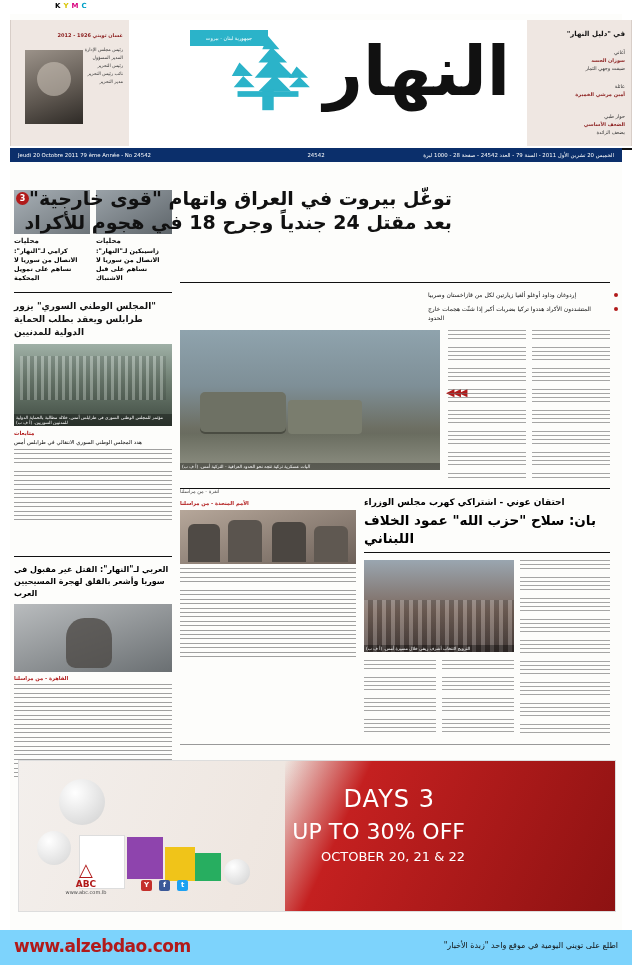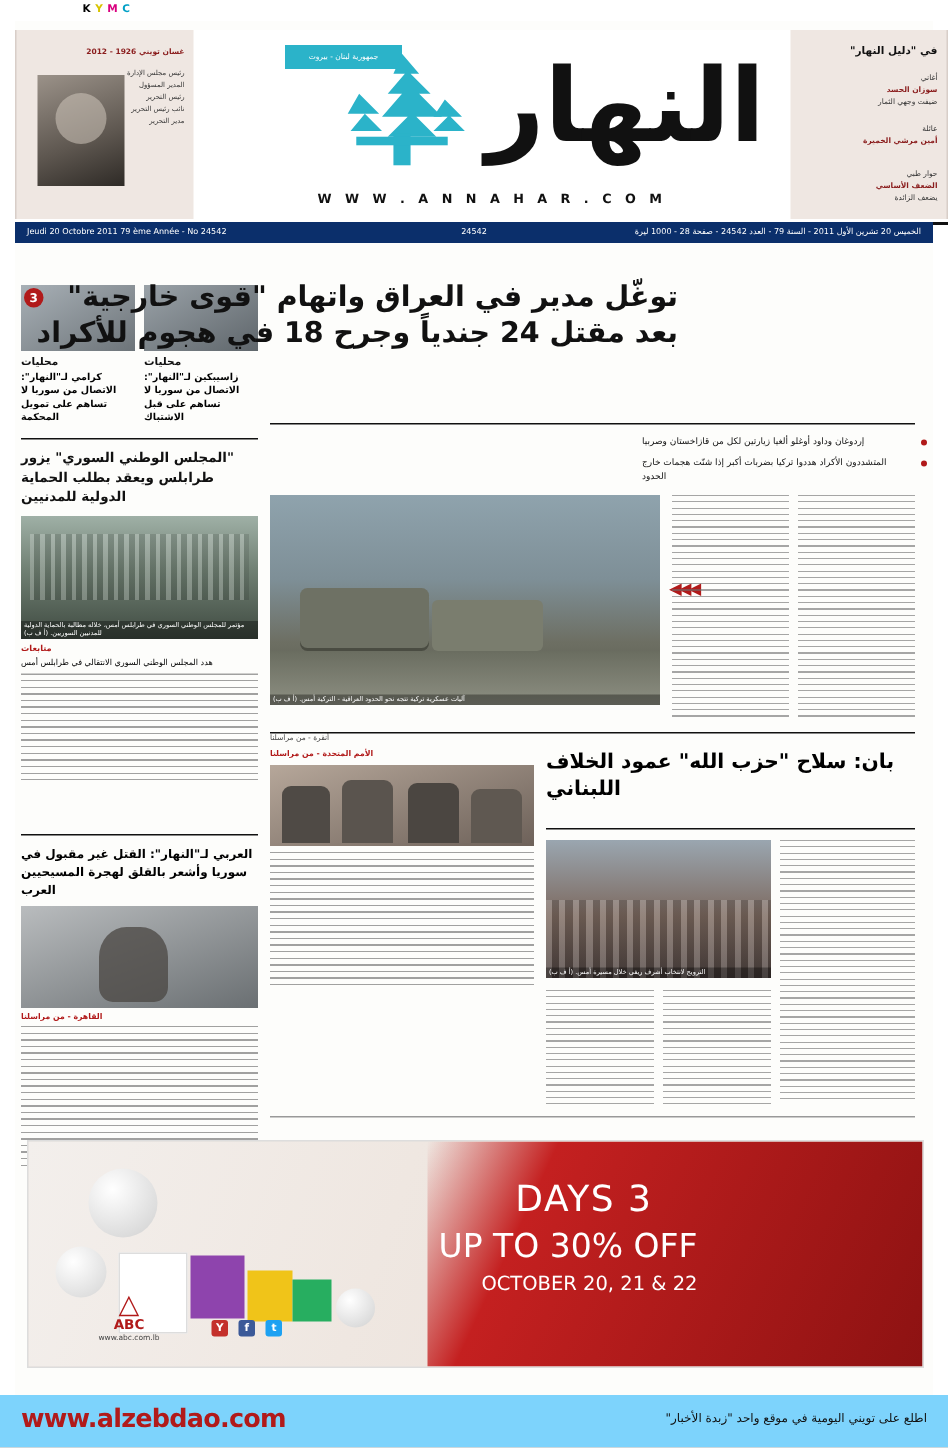--- a/index.html
+++ b/index.html
@@ -107,21 +107,20 @@
       <svg class="cedar" viewBox="0 0 100 84">
         <g fill="#2bb3c9">
           <path d="M50 2 L62 16 L56 16 L70 30 L62 30 L78 46 L60 46 L74 60 L40 60 L54 46 L36 46 L50 30 L40 30 L52 16 L44 16 Z"></path>
           <path d="M20 30 L34 44 L24 44 L36 56 L14 56 L24 44 L12 44 Z"></path>
           <path d="M80 34 L92 46 L84 46 L94 56 L72 56 L82 46 L72 46 Z"></path>
           <rect x="44" y="58" width="12" height="22"></rect>
           <rect x="18" y="60" width="64" height="6"></rect>
         </g>
       </svg>
       <div class="logo-ar">النهار</div>
-      <div class="url">W W W . A N N A H A R . C O M</div>
     </div>
 
     <div class="mast-right">
       <div class="rtitle">في "دليل النهار"</div>
       <div class="ritem" style="top:28px">
         <div>أغاني</div>
         <div class="rsub">سوزان الحسد</div>
         <div>ضيفت وجهي الثمار</div>
       </div>
       <div class="ritem" style="top:62px">
@@ -175,21 +174,21 @@
   <div style="position:absolute;left:14px;top:564px;width:158px;">
     <div class="ar" style="font-size:8px;font-weight:bold;line-height:12px;">العربي لـ"النهار": القتل غير مقبول في سوريا وأشعر بالقلق لهجرة المسيحيين العرب</div>
     <div class="photo" style="margin-top:4px;height:68px;background:linear-gradient(160deg,#b9bcbe,#6a6f72);">
       <div style="position:absolute;left:52px;top:14px;width:46px;height:50px;border-radius:40% 40% 20% 20%;background:#4a4542;opacity:.75;"></div>
     </div>
     <div class="ar redtxt" style="font-size:5.2px;font-weight:bold;margin-top:3px;">القاهرة - من مراسلنا</div>
     <div class="fakelines" style="margin-top:3px;height:96px;opacity:.55;"></div>
   </div>
 
   <div class="hdr-main">
-    <div class="l1">توغّل مدير في العراق واتهام "قوى خارجية"</div>
+    <div class="l1">توغّل بيروت في العراق واتهام "قوى خارجية"</div>
     <div class="l2">بعد مقتل 24 جندياً وجرح 18 في هجوم للأكراد</div>
   </div>
 
   <div class="rule" style="position:absolute;left:180px;top:282px;width:430px;height:1px;"></div>
 
   <div class="bullets ar" style="right:14px;top:290px;">
     <div class="bullet">إردوغان وداود أوغلو ألغيا زيارتين لكل من قازاخستان وصربيا</div>
     <div class="bullet">المتشددون الأكراد هددوا تركيا بضربات أكبر إذا شنّت هجمات خارج الحدود</div>
   </div>
 
@@ -217,20 +216,21 @@
     <div class="photo" style="margin-top:4px;height:54px;background:linear-gradient(160deg,#b6a79a,#6d6159);">
       <div style="position:absolute;left:8px;top:14px;width:32px;height:38px;background:#4f4a45;border-radius:6px 6px 0 0;"></div>
       <div style="position:absolute;left:48px;top:10px;width:34px;height:42px;background:#5a544e;border-radius:6px 6px 0 0;"></div>
       <div style="position:absolute;left:92px;top:12px;width:34px;height:40px;background:#4b4641;border-radius:6px 6px 0 0;"></div>
       <div style="position:absolute;left:134px;top:16px;width:34px;height:36px;background:#5f5851;border-radius:6px 6px 0 0;"></div>
     </div>
     <div class="fakelines" style="margin-top:4px;height:92px;opacity:.55;"></div>
   </div>
 
   <div style="position:absolute;left:364px;top:496px;width:246px;">
+    <div class="ar" style="font-size:9px;font-weight:bold;line-height:12px;">احتقان عوني - اشتراكي كهرب مجلس الوزراء</div>
     <div class="ar" style="font-size:13.5px;font-weight:bold;line-height:18px;margin-top:3px;">بان: سلاح "حزب الله" عمود الخلاف اللبناني</div>
   </div>
   <div class="rule" style="position:absolute;left:364px;top:552px;width:246px;height:1px;"></div>
 
   <div class="photo" style="position:absolute;left:364px;top:560px;width:150px;height:92px;background:linear-gradient(180deg,#9aa6b0 0%,#7d6a60 55%,#4e4340 100%);">
     <div style="position:absolute;left:0;top:40px;width:150px;height:52px;background:repeating-linear-gradient(90deg,rgba(255,255,255,.18) 0 4px,rgba(0,0,0,.16) 4px 9px);"></div>
     <div class="cap ar">الترويج لانتخاب أشرف ريفي خلال مسيرة أمس.  (أ ف ب)</div>
   </div>
   <div class="fakelines light" style="position:absolute;left:520px;top:560px;width:90px;height:176px;opacity:.6;"></div>
   <div class="fakelines light" style="position:absolute;left:364px;top:660px;width:72px;height:76px;opacity:.6;"></div>

